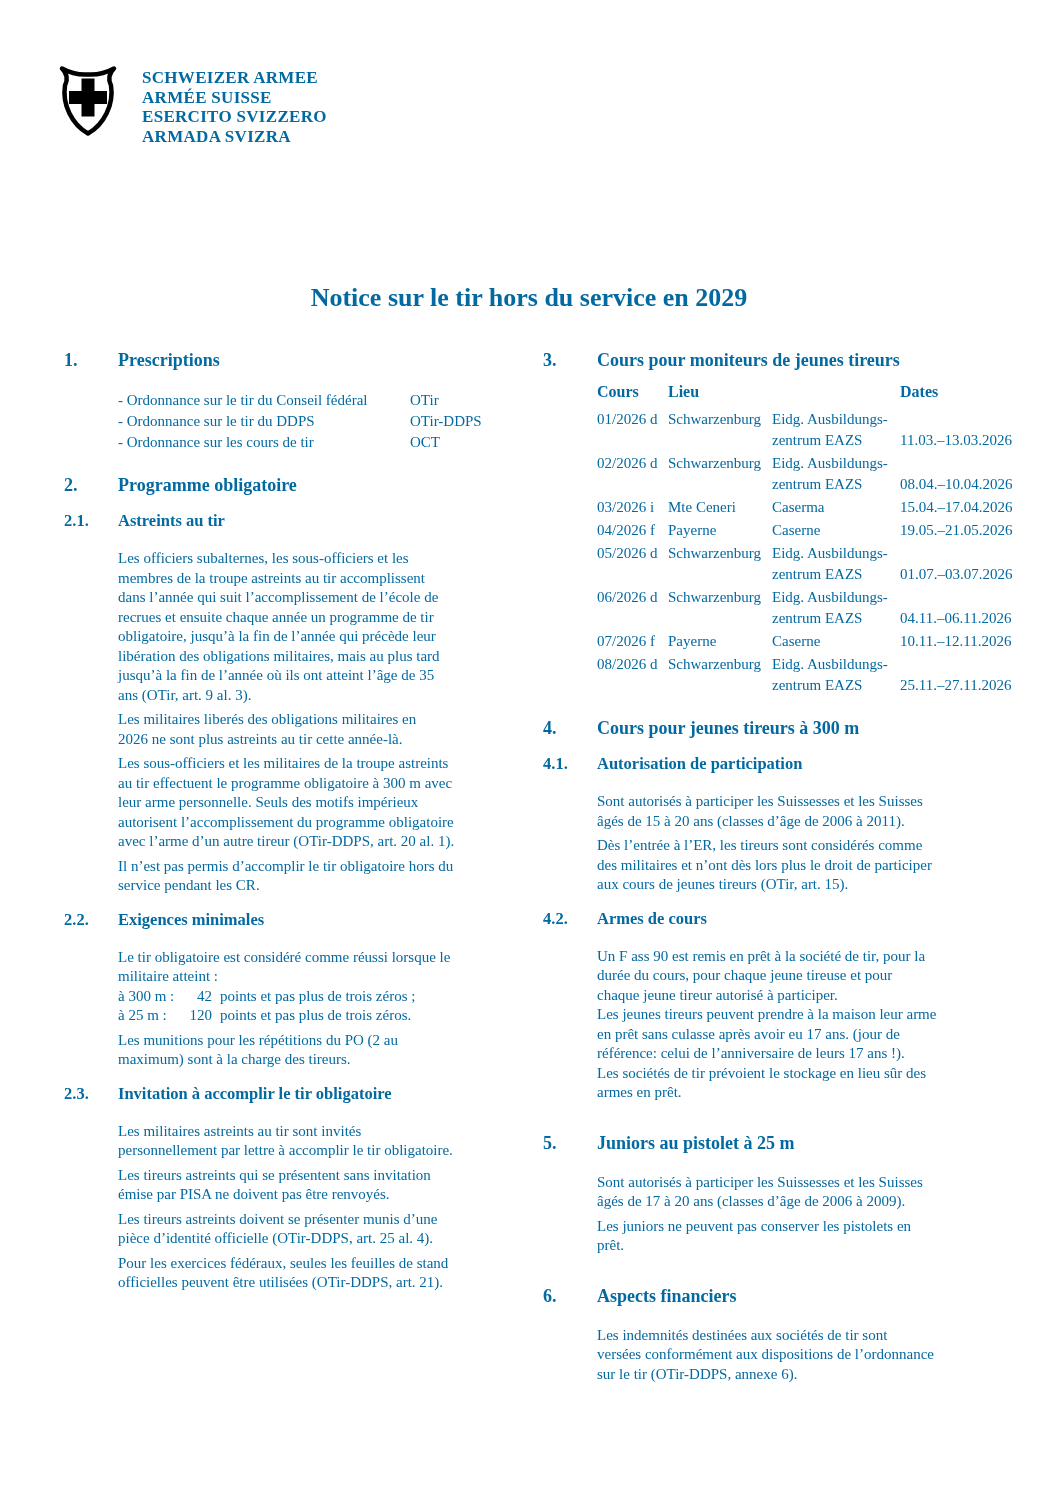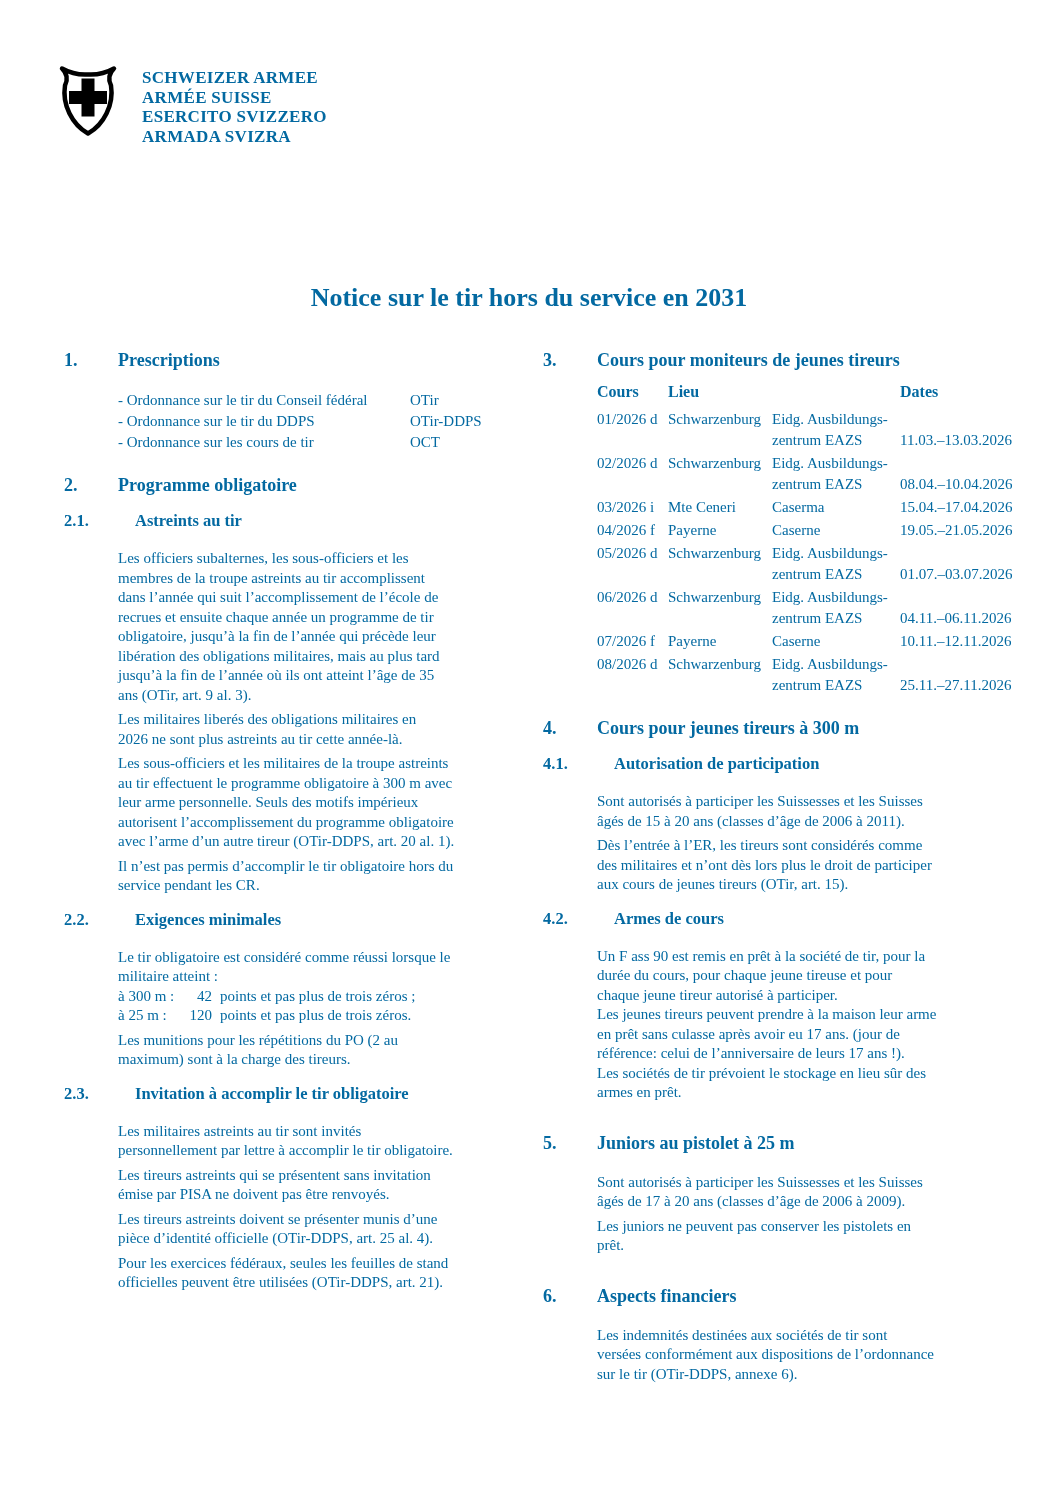--- a/index.html
+++ b/index.html
@@ -24,21 +24,21 @@
     position:absolute; top:283px; left:0; width:100%;
     text-align:center; font-weight:bold; font-size:26px;
   }
   
   .col { position:absolute; top:348px; font-size:15px; line-height:19.5px; }
   .col-left  { left:64px;  width:470px; }
   .col-right { left:543px; width:492px; }
   
   .sec { display:flex; align-items:baseline; }
   .sec.main { margin:20px 0 0 0; }
-  .sec.sub  { margin:13px 0 0 0;gap:17px; }
+  .sec.sub  { margin:13px 0 0 0; }
   .sec.first { margin-top:0; }
   .sec.gap-lg { margin-top:28px; }
   .num { flex:0 0 54px; }
   .h1 { font-weight:bold; font-size:18px; line-height:24px; }
   .h2 { font-weight:bold; font-size:16.5px; line-height:21px; }
   
   .body { margin-left:54px; margin-top:18px; }
   .para { margin:0 0 5px 0; white-space:pre-wrap; }
   .para:last-child { margin-bottom:0; }
   
@@ -81,21 +81,21 @@
       <rect x="11" y="26.5" width="38" height="13" fill="#000000"></rect>
     </svg>
     <div class="logo-text">
       <div>SCHWEIZER ARMEE</div>
       <div>ARMÉE SUISSE</div>
       <div>ESERCITO SVIZZERO</div>
       <div>ARMADA SVIZRA</div>
     </div>
   </div>
 
-  <div class="doc-title">Notice sur le tir hors du service en 2031</div>
+  <div class="doc-title">Notice sur le tir hors du service en 2029</div>
 
   <div class="col col-left">
 
     <div class="sec main first">
       <span class="num h1">1.</span>
       <span class="h1">Prescriptions</span>
     </div>
     <div class="body">
       <div class="law-row">
         <span class="law-label">- Ordonnance sur le tir du Conseil fédéral</span>

